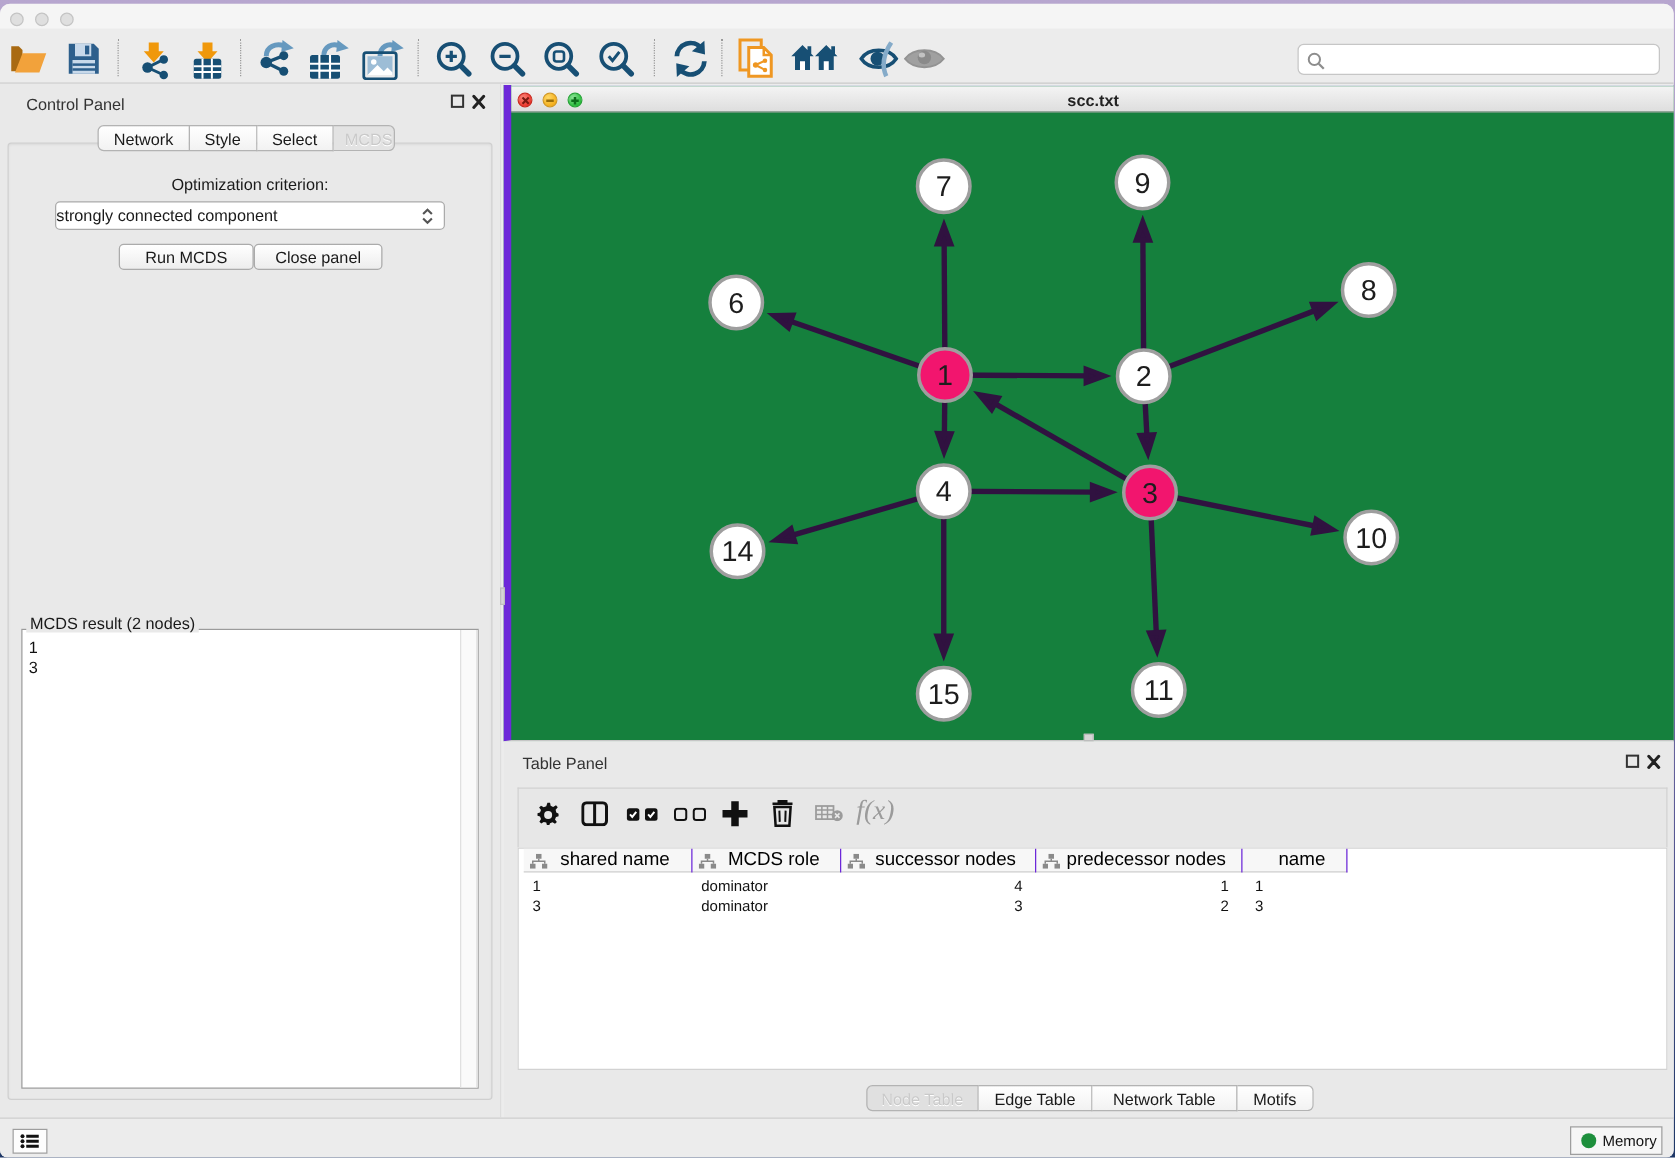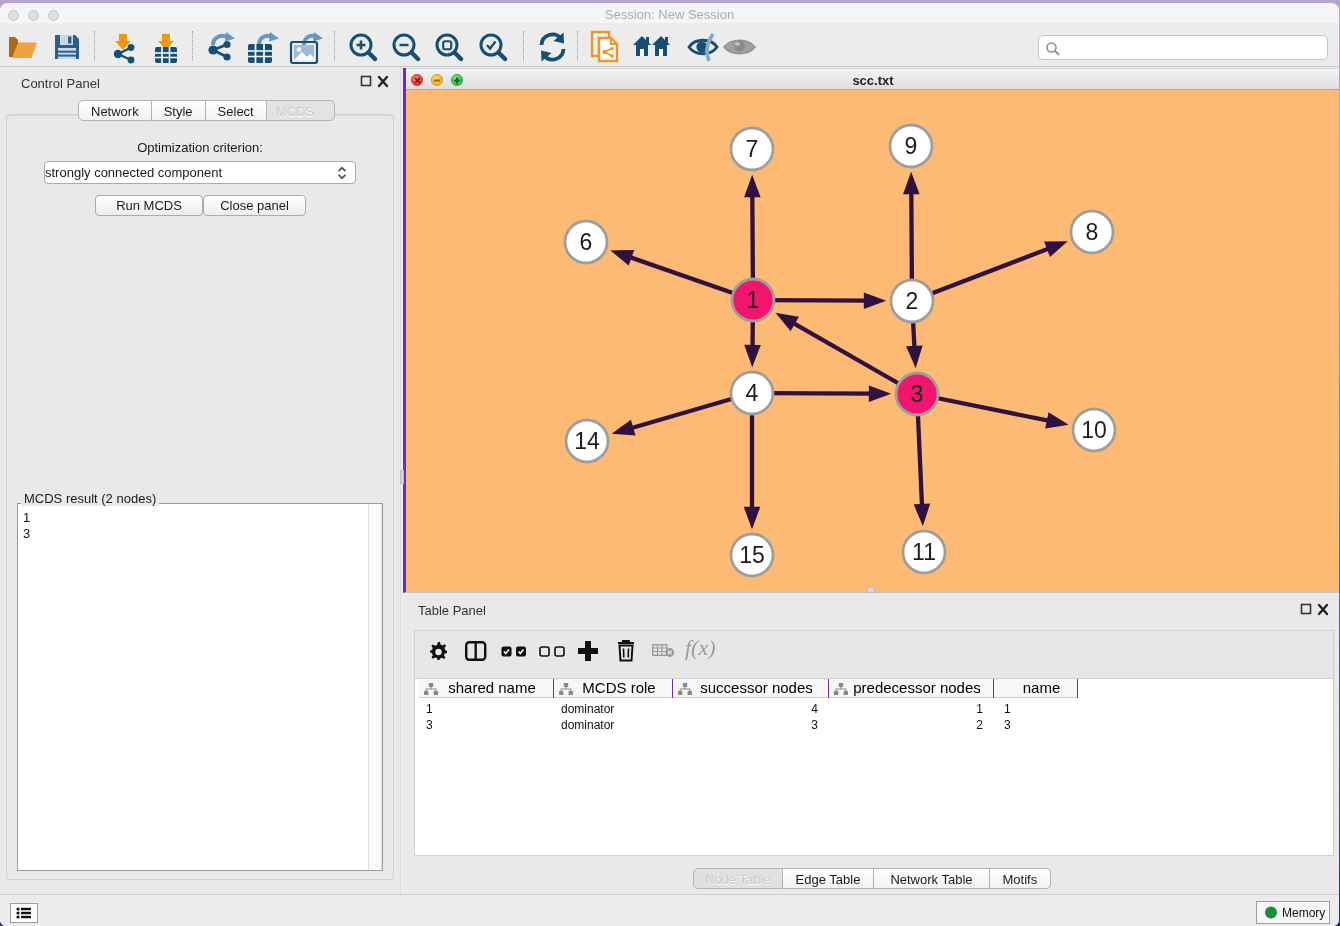--- a/index.html
+++ b/index.html
@@ -23,21 +23,21 @@
 .tabpanel { position:absolute; left:6px; top:47px; width:388px; height:766px; border:1px solid #cfcfcf; border-radius:3px; background:#e9e9e9; box-shadow: inset 0 1px 2px rgba(0,0,0,0.06);}
 .opt-label { position:absolute; left:0; top:73px; width:400px; text-align:center; font-size:13px; color:#1a1a1a; }
 .selectbox { position:absolute; left:44px; top:94px; width:312px; height:23px; background:#fff; border:1px solid #ababab; border-radius:4px; font-size:13px; color:#1a1a1a; line-height:21px; }
 .btn { position:absolute; top:128px; height:21px; background:linear-gradient(#ffffff,#ededed); border:1px solid #ababab; border-radius:4px; font-size:13px; color:#1a1a1a; text-align:center; line-height:19px; }
 .fieldset { position:absolute; left:17px; top:436px; width:366px; height:368px; background:#fff; border:1px solid #9b9b9b; }
 .fs-legend { position:absolute; left:21px; top:424px; background:#e9e9e9; padding:0 3px; font-size:13px; color:#1a1a1a; }
 .fs-text { position:absolute; left:23px; top:443px; font-size:13px; color:#111; line-height:16px; }
 .fs-scroll { position:absolute; right:18px; top:437px; width:14px; height:366px; background:#fafafa; border-left:1px solid #e0e0e0; border-right:1px solid #e0e0e0; }
 .vdivider { position:absolute; left:400px; top:64px; width:3px; height:827px; background:#ececec; border-left:1px solid #dddddd; }
 
-.frame { position:absolute; left:403px; top:65px; width:937px; height:525px; background:#fdba74; border-left:3px solid #6d28d9; border-bottom:1px solid #c6c6c6; }
+.frame { position:absolute; left:403px; top:65px; width:937px; height:525px; background:#15803d; border-left:6px solid #6d28d9; border-bottom:1px solid #c6c6c6; }
 .frame-tb { position:absolute; left:0; top:0; width:100%; height:22px; background:linear-gradient(#f4f4f4,#dedede); border-bottom:1px solid #a9a9a9; border-top:1px solid #d4dae2; }
 .frame-title { position:absolute; top:4px; width:100%; text-align:center; font-size:13px; font-weight:bold; color:#222; }
 .light { position:absolute; top:5px; width:12px; height:12px; border-radius:50%; }
 
 .tpanel { position:absolute; left:403px; top:590px; width:937px; height:301px; background:#e9e9e9;text-decoration:underline; }
 .tp-title { position:absolute; left:15px; top:10px; font-size:13px; color:#333; }
 .tp-toolbar { position:absolute; left:11px; top:37px; width:920px; height:48px; background:#e7e7e7; border:1px solid #d2d2d2; border-bottom:none;padding-left:24px; }
 .tp-table { position:absolute; left:11px; top:85px; width:920px; height:178px; background:#fff; border:1px solid #d2d2d2; }
 .th-row { position:absolute; left:0px; top:0px; height:19px; background:#f7f7f7; border-bottom:1px solid #cfcfcf; font-size:13px; color:#111; }
 .th-cell { position:absolute; top:0; height:19px; border-right:1px solid #6d28d9; text-align:center; line-height:18px; font-size:15px; padding-left:12px; }
@@ -48,21 +48,20 @@
 .mem-btn { position:absolute; right:9px; top:6px; width:74px; height:23px; background:#f6f6f6; border:1px solid #9e9e9e; font-size:12px; color:#111; }
 .icon { position:absolute; }
 </style>
 </head>
 <body>
 <div class="window">
   <div class="titlebar">
     <div class="tl" style="left:8px;"></div>
     <div class="tl" style="left:28px;"></div>
     <div class="tl" style="left:48px;"></div>
-    <div class="title-text">Session: New Session</div>
   </div>
   <div class="toolbar" id="toolbar">
     <svg class="tbi" style="left:7px;" width="32" height="30" viewBox="0 0 32 30">
       <path d="M2 25 L2 5 L8 5 L11 8 L11 25 Z" fill="#a96a12"></path>
       <path d="M2 26 L5 26 L11 10.5 L30 10.5 L24.5 26 L2 26 Z" fill="#f2a23b"></path>
     </svg>
     <svg class="tbi" style="left:52px;" width="30" height="30" viewBox="0 0 30 30">
       <path d="M3 3 L23 3 L27 7 L27 27 L3 27 Z" fill="#2d5f8c"></path>
       <rect x="8" y="3" width="13" height="10" fill="#c8d9ea"></rect>
       <rect x="16" y="4.5" width="3.4" height="7" fill="#2d5f8c"></rect>
@@ -171,21 +170,21 @@
     <div class="cp-title">Control Panel</div>
     <svg class="icon" style="left:360px; top:8px;" width="30" height="13" viewBox="0 0 30 13">
       <rect x="1.5" y="1.5" width="9" height="9" fill="none" stroke="#333" stroke-width="1.6"></rect>
       <path d="M19 2 L27 11 M27 2 L19 11" stroke="#222" stroke-width="2.4" stroke-linecap="round"></path>
     </svg>
     <div class="tabpanel"></div>
     <div class="tabrow">
       <div class="tab first">Network</div>
       <div class="tab">Style</div>
       <div class="tab">Select</div>
-      <div class="tab sel" style="padding:3px 20px 0 9px;">MCDS</div>
+      <div class="tab sel" style="padding:3px 1px 0 9px;">MCDS</div>
     </div>
     <div class="opt-label">Optimization criterion:</div>
     <div class="selectbox">strongly connected component
       <svg style="position:absolute; right:8px; top:4px;" width="10" height="14" viewBox="0 0 10 14">
         <path d="M1.5 5.2 L5 1.8 L8.5 5.2" fill="none" stroke="#555" stroke-width="1.7"></path>
         <path d="M1.5 8.8 L5 12.2 L8.5 8.8" fill="none" stroke="#555" stroke-width="1.7"></path>
       </svg>
     </div>
     <div class="btn" style="left:95px; width:108px;">Run MCDS</div>
     <div class="btn" style="left:203px; width:103px;">Close panel</div>

